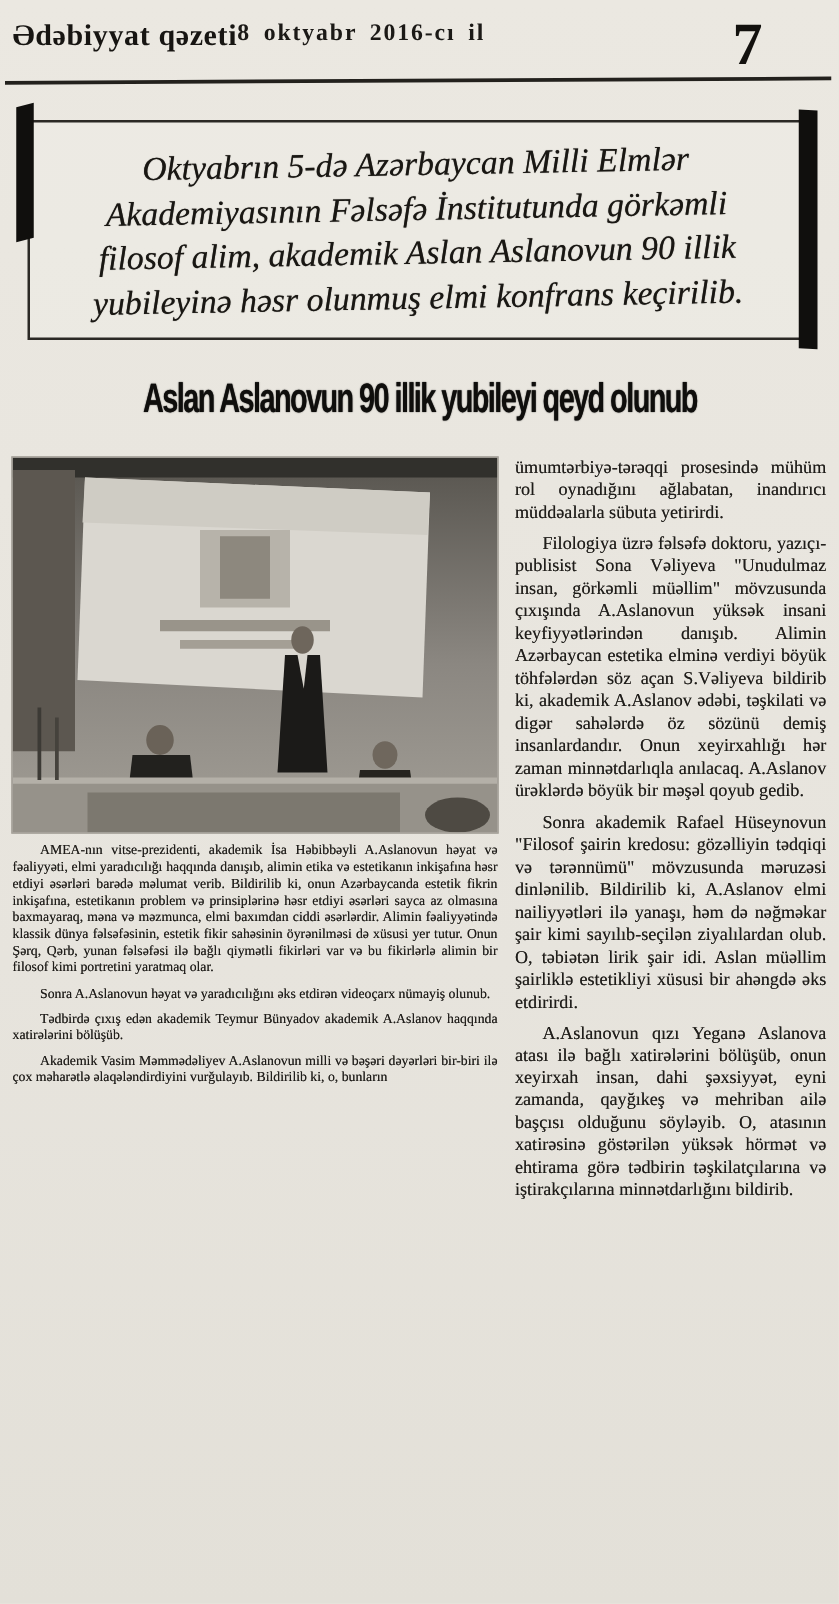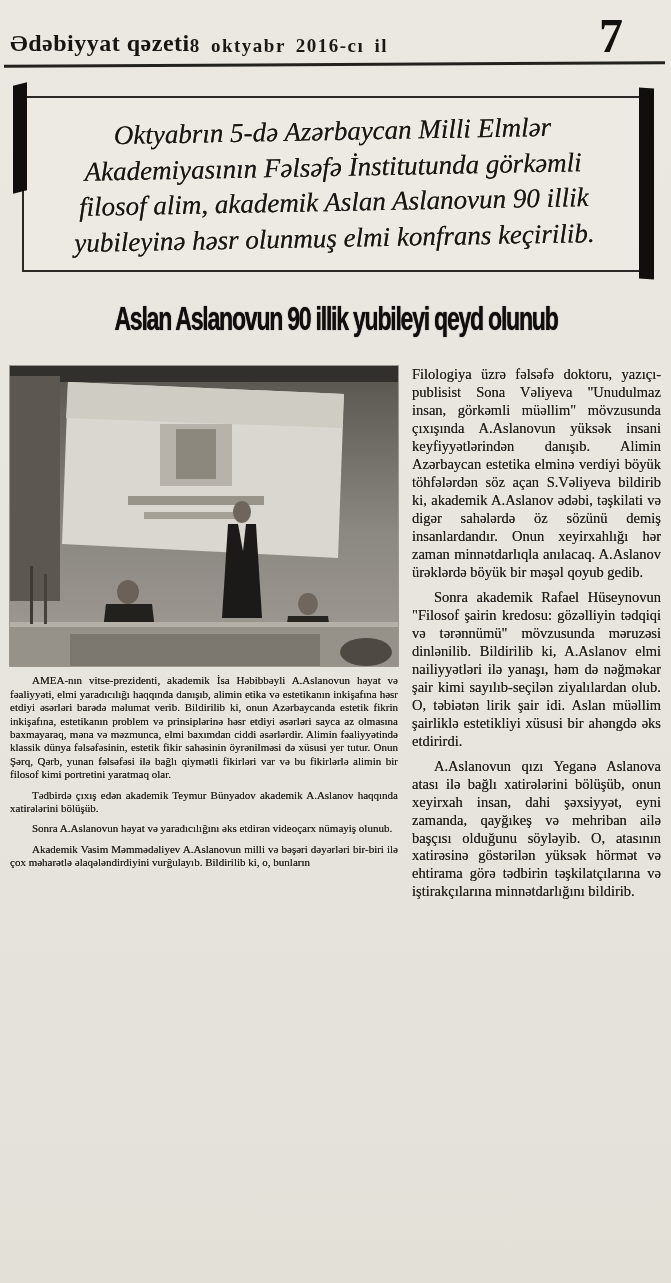--- a/index.html
+++ b/index.html
@@ -12,22 +12,22 @@
     position:relative;
   }
   .page{
     width:671px;height:1283px;
     background:linear-gradient(180deg,#ebe8e1 0%, #e7e4dd 60%, #e3e0d8 100%);
     position:relative;
   }
 
   
   .masthead{
-    display:flex;align-items:flex-end;
-    padding:16px 14px 0 10px;
+    display:flex;align-items:flex-start;
+    padding:16px 27px 0 10px;
   }
   .paper-name{
     font-weight:bold;font-size:24px;letter-spacing:.5px;color:#171512;
   }
   .issue-date{
     font-weight:bold;font-size:19px;letter-spacing:1.5px;
     color:#1b1916;
     word-spacing:4px;
   }
   .page-number{
@@ -170,28 +170,29 @@
             <rect x="0" y="256" width="388" height="5" fill="#b4b0a8"></rect>
             <rect x="60" y="268" width="250" height="32" fill="#7c786f"></rect>
             <rect x="20" y="200" width="3" height="58" fill="#3c3a35"></rect>
             <rect x="34" y="208" width="3" height="50" fill="#45423c"></rect>
             <ellipse cx="356" cy="286" rx="26" ry="14" fill="#4e4a43"></ellipse>
           </g>
         </svg>
       </figure>
       <div class="text">
           <p>AMEA-nın vitse-prezidenti, akademik İsa Həbibbəyli A.Aslanovun həyat və fəaliyyəti, elmi yaradıcılığı haqqında danışıb, alimin etika və estetikanın inkişafına həsr etdiyi əsərləri barədə məlumat verib. Bildirilib ki, onun Azərbaycanda estetik fikrin inkişafına, estetikanın problem və prinsiplərinə həsr etdiyi əsərləri sayca az olmasına baxmayaraq, məna və məzmunca, elmi baxımdan ciddi əsərlərdir. Alimin fəaliyyətində klassik dünya fəlsəfəsinin, estetik fikir sahəsinin öyrənilməsi də xüsusi yer tutur. Onun Şərq, Qərb, yunan fəlsəfəsi ilə bağlı qiymətli fikirləri var və bu fikirlərlə alimin bir filosof kimi portretini yaratmaq olar.</p>
+          <p>Sonra A.Aslanovun həyat və yaradıcılığını əks etdirən videoçarx nümayiş olunub.</p>
           <p>Tədbirdə çıxış edən akademik Teymur Bünyadov akademik A.Aslanov haqqında xatirələrini bölüşüb.</p>
-          <p>Sonra A.Aslanovun həyat və yaradıcılığını əks etdirən videoçarx nümayiş olunub.</p>
           <p>Akademik Vasim Məmmədəliyev A.Aslanovun milli və bəşəri dəyərləri bir-biri ilə çox məharətlə əlaqələndirdiyini vurğulayıb. Bildirilib ki, o, bunların</p>
         </div>
     </div>
 
     <div class="col col-right">
       <div class="text">
+          <p>ümumtərbiyə-tərəqqi prosesində mühüm rol oynadığını ağlabatan, inandırıcı müddəalarla sübuta yetirirdi.</p>
           <p>Filologiya üzrə fəlsəfə doktoru, yazıçı-publisist Sona Vəliyeva "Unudulmaz insan, görkəmli müəllim" mövzusunda çıxışında A.Aslanovun yüksək insani keyfiyyətlərindən danışıb. Alimin Azərbaycan estetika elminə verdiyi böyük töhfələrdən söz açan S.Vəliyeva bildirib ki, akademik A.Aslanov ədəbi, təşkilati və digər sahələrdə öz sözünü demiş insanlardandır. Onun xeyirxahlığı hər zaman minnətdarlıqla anılacaq. A.Aslanov ürəklərdə böyük bir məşəl qoyub gedib.</p>
           <p>Sonra akademik Rafael Hüseynovun "Filosof şairin kredosu: gözəlliyin tədqiqi və tərənnümü" mövzusunda məruzəsi dinlənilib. Bildirilib ki, A.Aslanov elmi nailiyyətləri ilə yanaşı, həm də nəğməkar şair kimi sayılıb-seçilən ziyalılardan olub. O, təbiətən lirik şair idi. Aslan müəllim şairliklə estetikliyi xüsusi bir ahəngdə əks etdirirdi.</p>
           <p>A.Aslanovun qızı Yeganə Aslanova atası ilə bağlı xatirələrini bölüşüb, onun xeyirxah insan, dahi şəxsiyyət, eyni zamanda, qayğıkeş və mehriban ailə başçısı olduğunu söyləyib. O, atasının xatirəsinə göstərilən yüksək hörmət və ehtirama görə tədbirin təşkilatçılarına və iştirakçılarına minnətdarlığını bildirib.</p>
         </div>
     </div>
 
   </main>
 </div>
 
 </body></html>

